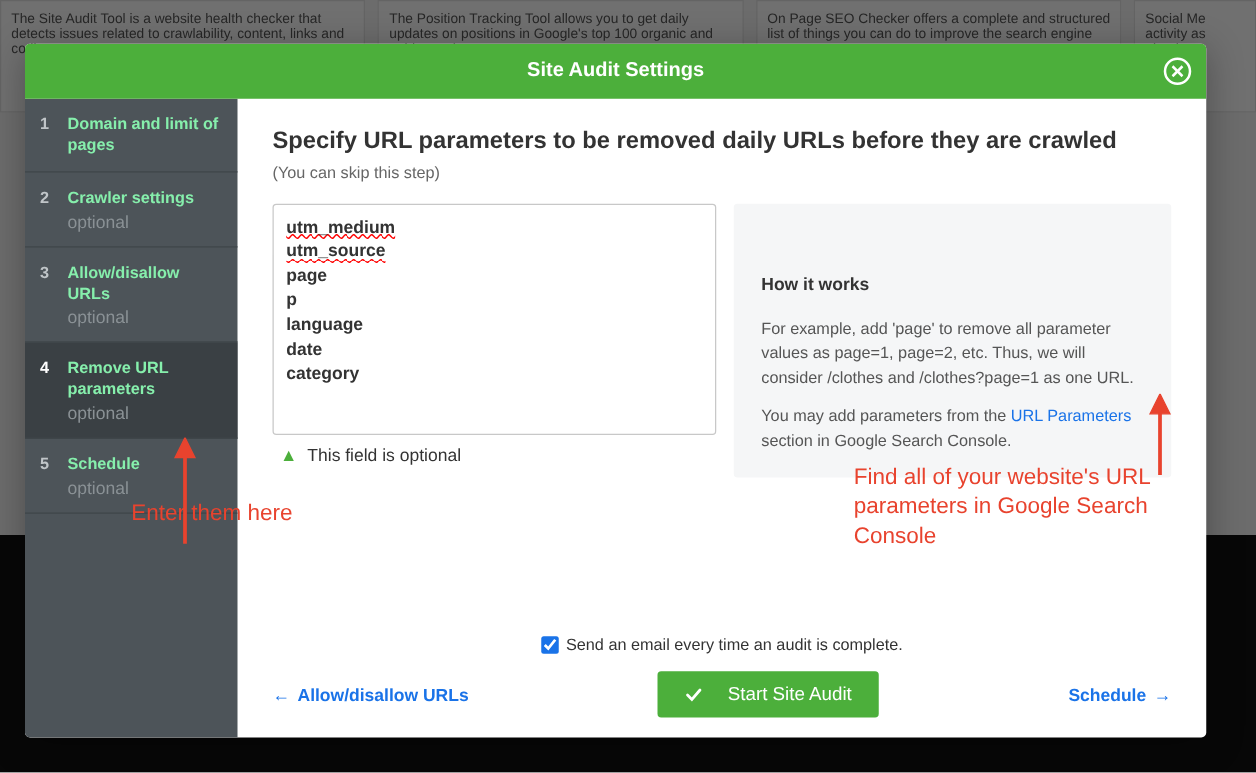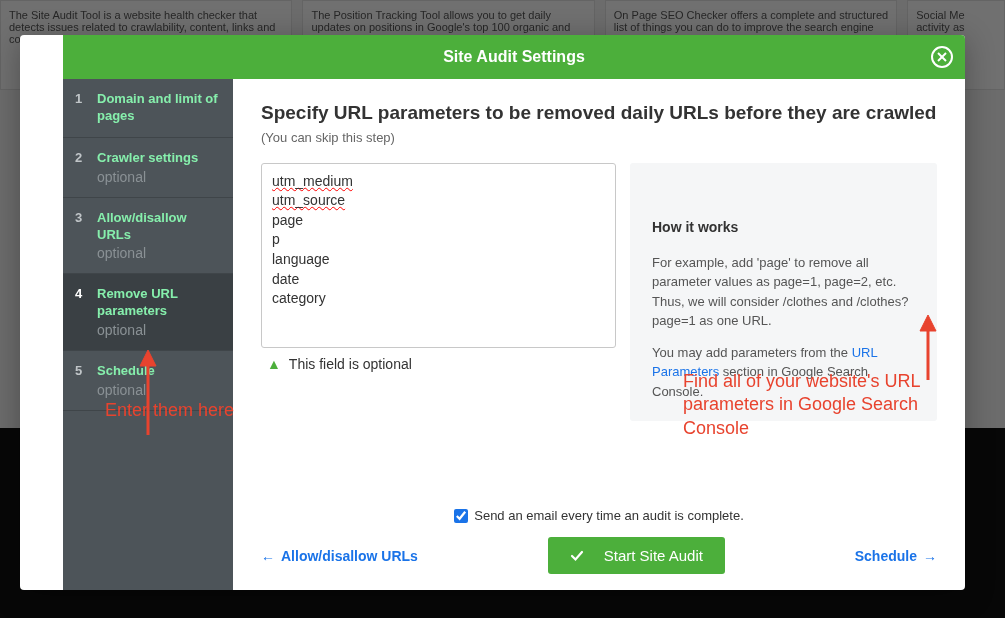--- a/index.html
+++ b/index.html
@@ -5,42 +5,42 @@
     * { margin: 0; padding: 0; box-sizing: border-box; }
     body { font-family: -apple-system, BlinkMacSystemFont, "Segoe UI", Arial, sans-serif; background: #f0f0f0; width: 1005px; height: 618px; overflow: hidden; position: relative; }
     
     .backdrop { position: absolute; inset: 0; background: rgba(0,0,0,0.55); }
     .bg-cards { position: absolute; top: 0; left: 0; right: 0; display: flex; gap: 10px; padding: 0 0 0 0; }
     .bg-card { background: #f9f9f9; border: 1px solid #ddd; padding: 8px; font-size: 11px; color: #555; height: 90px; }
     .bg-footer { position: absolute; bottom: 0; left: 0; right: 0; height: 190px; background: #111; color: #888; padding: 20px; font-size: 12px; }
     .phone { font-size: 24px; color: #fff; font-weight: 600; }
     .online-dot { display: inline-block; width: 8px; height: 8px; background: #66bb00; border-radius: 50%; margin-right: 4px; }
     
-    .modal { position: absolute; left: 20px; top: 35px; width: 945px; height: 555px; background: #fff; border-radius: 4px; overflow: hidden; box-shadow: 0 5px 30px rgba(0,0,0,0.3); display: flex; flex-direction: column; padding-left: 43px; }
+    .modal { position: absolute; left: 20px; top: 35px; width: 945px; height: 555px; background: #fff; border-radius: 4px; overflow: hidden; box-shadow: 0 5px 30px rgba(0,0,0,0.3); display: flex; flex-direction: column; }
     .modal-header { background: #4caf3b; color: #fff; text-align: center; padding: 13px; font-size: 16px; font-weight: 600; position: relative; }
     .close-btn { position: absolute; right: 12px; top: 11px; width: 22px; height: 22px; border: 2px solid #fff; border-radius: 50%; display: flex; align-items: center; justify-content: center; cursor: pointer; }
     .close-btn svg { width: 10px; height: 10px; }
     
     .modal-body { flex: 1; display: flex; }
     
     .sidebar { width: 170px; background: #4d5459; color: #c0c5c8; }
     .step { padding: 12px 12px 12px 12px; display: flex; border-bottom: 1px solid #3f4549; cursor: pointer; }
     .step.active { background: #3a4044; color: #fff; }
     .step-num { width: 22px; flex-shrink: 0; font-size: 13px; font-weight: 600; }
     .step-body { font-size: 13px; }
     .step-title { font-weight: 600; color: #86efac; line-height: 1.3; }
     .step-opt { font-size: 14px; color: #8a9195; margin-top: 2px; }
     
     .content { flex: 1; padding: 22px 28px 16px 28px; display: flex; flex-direction: column; }
     .heading { font-size: 19px; font-weight: 600; color: #333; line-height: 1.3; }
     .subhead { font-size: 13px; color: #666; margin-top: 4px; }
     
     .two-col { display: flex; gap: 14px; margin-top: 18px; flex: 1; }
     .left-col { width: 355px; position: relative; }
-    .textarea { width: 100%; height: 185px; border: 1px solid #c8c8c8; border-radius: 3px; padding: 8px 10px; font-family: inherit; font-size: 14px; color: #333; resize: none; line-height: 1.4; }
+    .textarea { width: 100%; height: 185px; border: 1px solid #c8c8c8; border-radius: 3px; padding: 8px 10px; font-family: inherit; font-size: 14px; color: #333; resize: none; line-height: 1.4; font-weight: bold; }
     .textarea .spell { text-decoration: underline wavy red; text-decoration-thickness: 1px; }
     .field-note { margin-top: 8px; font-size: 14px; color: #333; display: flex; align-items: center; gap: 8px; padding-left: 6px; }
     .warn-icon { color: #4caf3b; }
     
     .right-col { flex: 1; background: #f5f6f7; padding: 20px 22px; border-radius: 3px; height: fit-content; position: relative; }
     .how-title { font-size: 14px; font-weight: 600; color: #333; margin-bottom: 18px; margin-top: 36px; }
     .how-text { font-size: 13px; color: #555; line-height: 1.5; }
     .how-text a { color: #1a73e8; text-decoration: none; }
     .how-text p + p { margin-top: 12px; }
     

